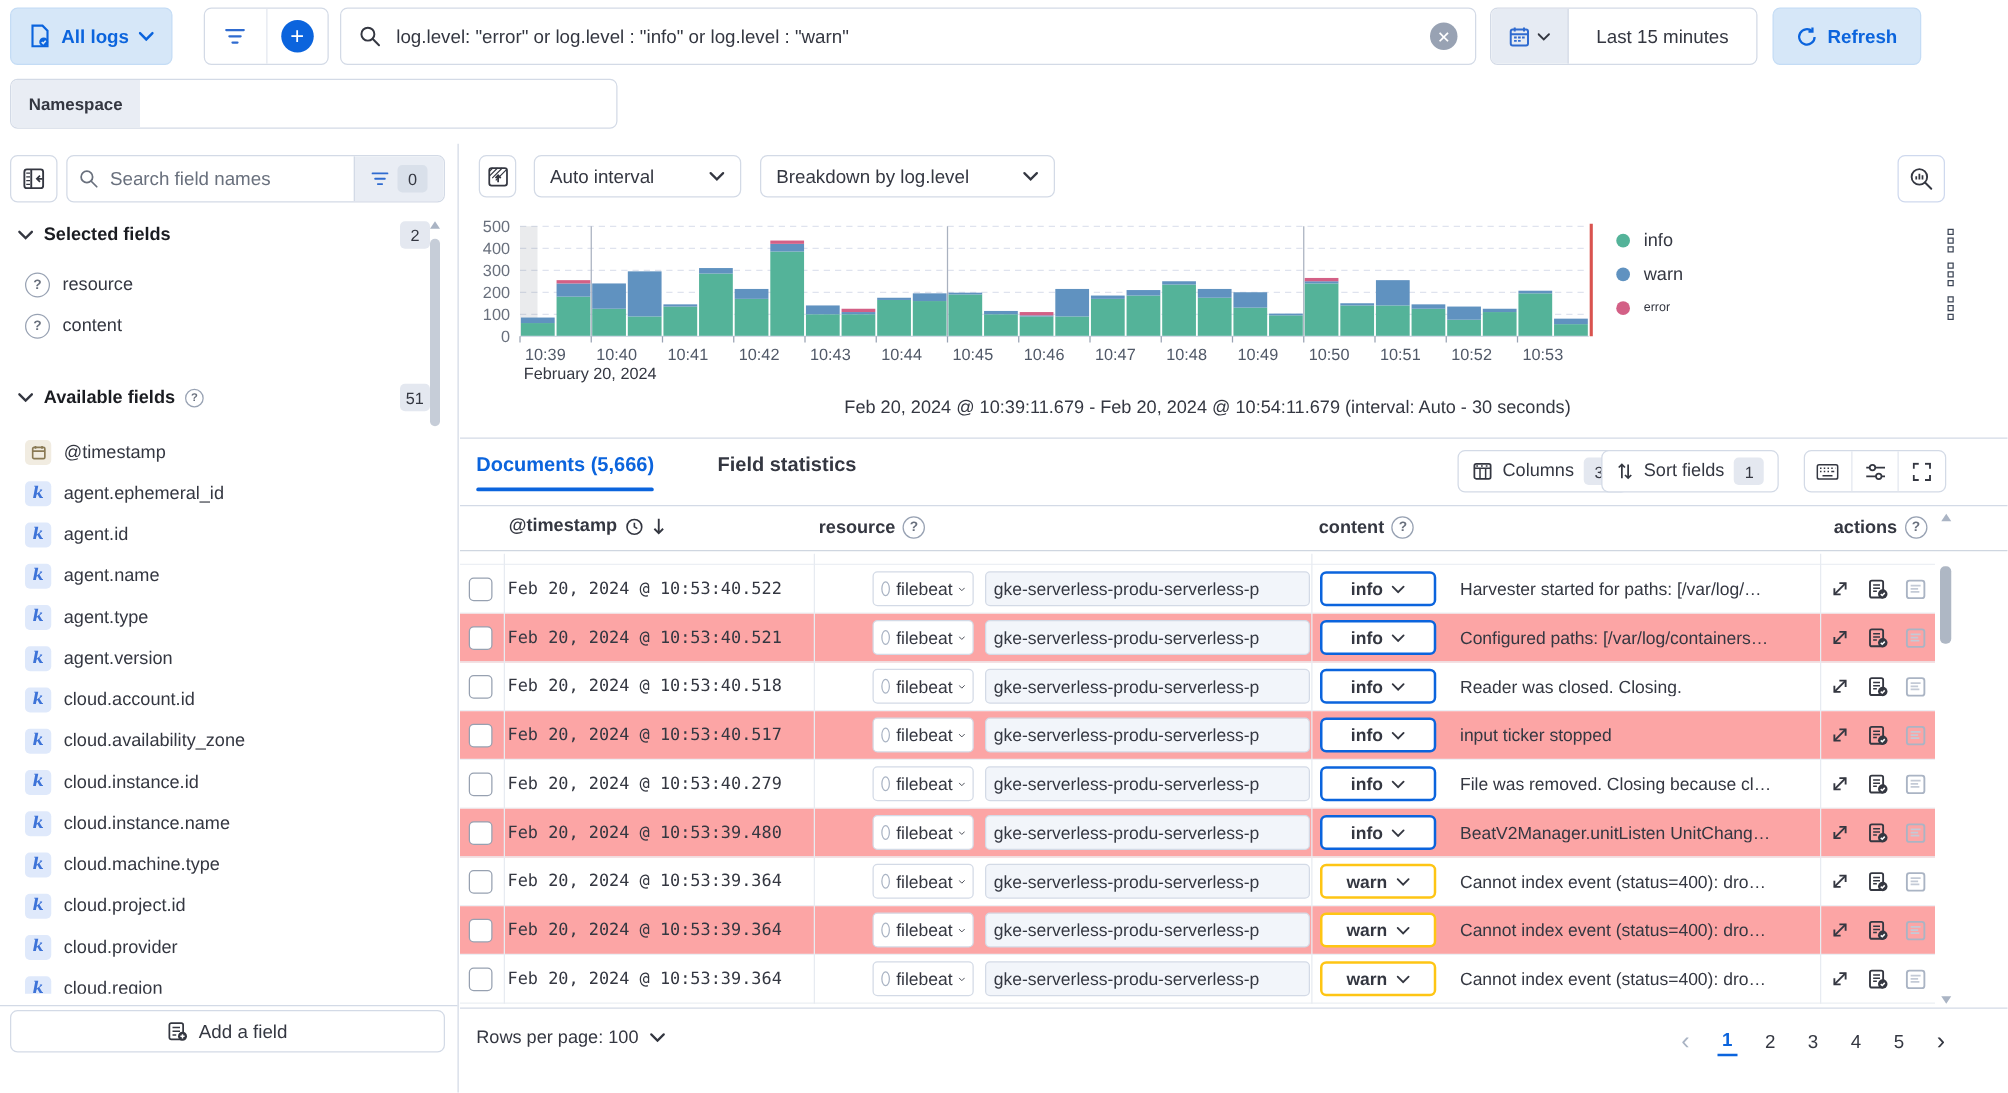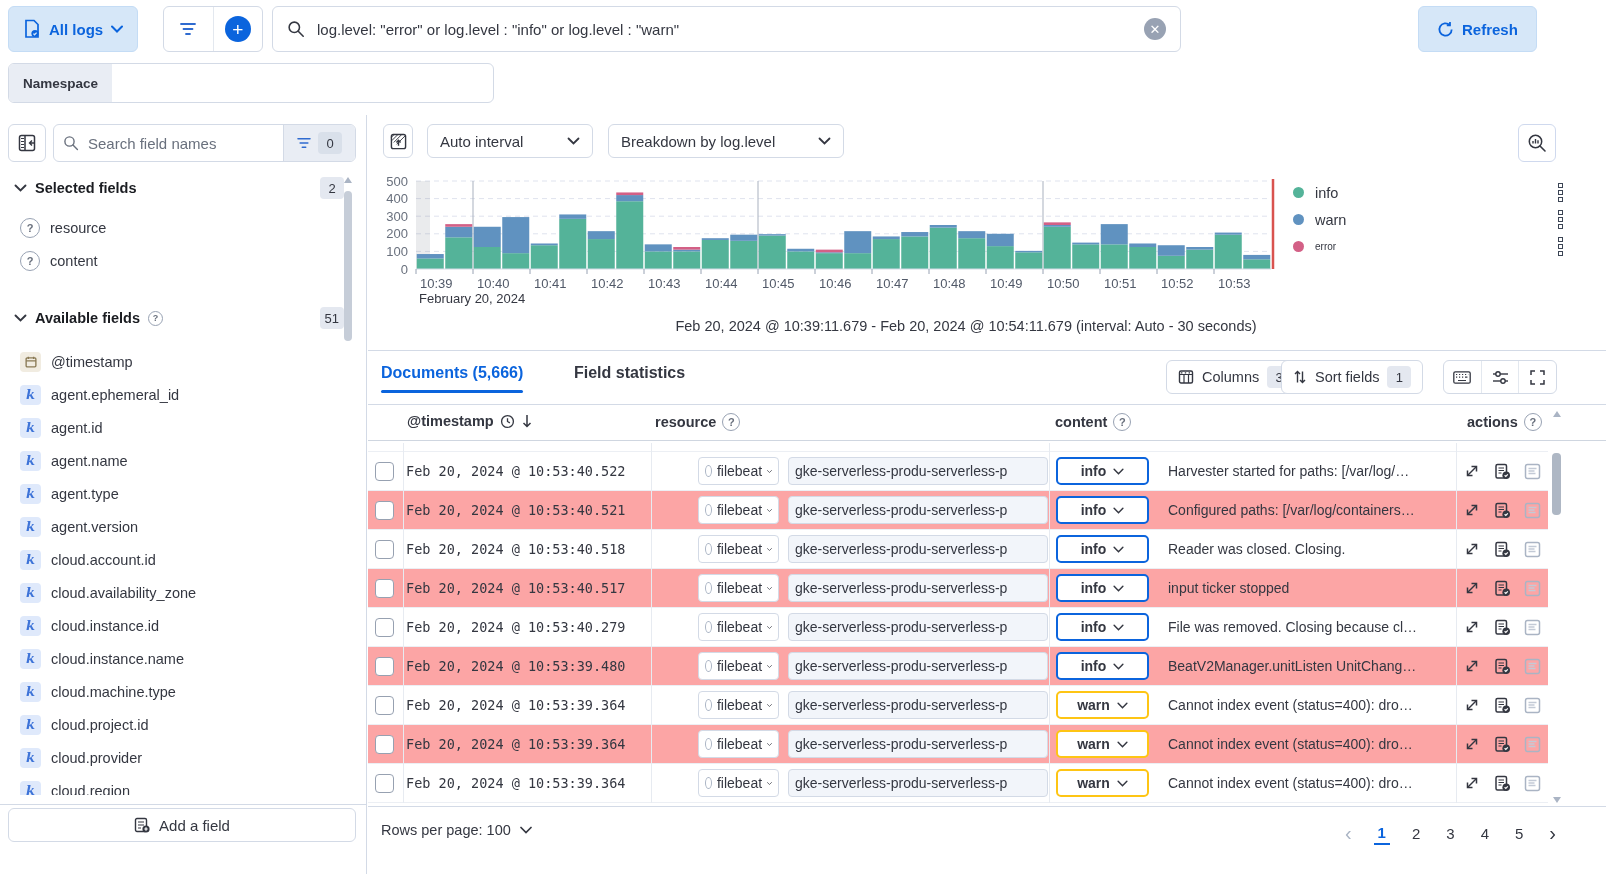--- a/index.html
+++ b/index.html
@@ -85,20 +85,35 @@
 
   <div class="abs bordered" style="left:272px;top:6px;width:909px;height:46px;display:flex;align-items:center;padding:0 14px;gap:12px;">
     <svg class="ic" width="18" height="18" viewBox="0 0 16 16">
         <circle cx="6.5" cy="6.5" r="4.6" fill="none" stroke="#343741" stroke-width="1.4"></circle>
         <path d="M10 10l4.4 4.4" stroke="#343741" stroke-width="1.4" stroke-linecap="round"></path>
       </svg>
     <span style="flex:1;font-size:15px;color:#343741;white-space:nowrap;overflow:hidden;">log.level: "error" or log.level : "info" or log.level : "warn"</span>
     <span style="width:22px;height:22px;border-radius:50%;background:#98a2b3;color:#fff;display:flex;align-items:center;justify-content:center;font-size:13px;cursor:pointer;">✕</span>
   </div>
 
+  <div class="abs bordered" style="left:1192px;top:6px;width:214px;height:46px;display:flex;overflow:hidden;">
+    <div style="width:62px;background:#e6ebf3;display:flex;align-items:center;justify-content:center;gap:6px;cursor:pointer;border-right:1px solid #d3dae6;">
+      <svg class="ic" width="17" height="17" viewBox="0 0 16 16">
+          <rect x="1.5" y="2.5" width="13" height="12" rx="1.5" fill="none" stroke="#2f6bd0" stroke-width="1.5"></rect>
+          <path d="M4.5 1v3M11.5 1v3M1.5 6h13" stroke="#2f6bd0" stroke-width="1.5"></path>
+          <path d="M4 8.5h2M7 8.5h2M10 8.5h2M4 11h2M7 11h2" stroke="#2f6bd0" stroke-width="1.4"></path>
+        </svg>
+      <svg class="ic" width="10" height="7" viewBox="0 0 12 8">
+          <path d="M1 1.5l5 5 5-5" fill="none" stroke="#343741" stroke-width="1.8" stroke-linecap="round"></path>
+        </svg>
+    </div>
+    <div style="flex:1;display:flex;align-items:center;justify-content:center;font-size:15px;cursor:pointer;">
+      <span>Last 15 minutes</span>
+    </div>
+  </div>
 
   <div class="abs btn-blue-soft" style="left:1418px;top:6px;height:46px;padding:0 18px;">
     <svg class="ic" width="17" height="17" viewBox="0 0 16 16">
         <path d="M13.8 8a5.8 5.8 0 1 1-1.8-4.2" fill="none" stroke="#0b64dd" stroke-width="1.7"></path>
         <path d="M12.2 1v3h-3" fill="none" stroke="#0b64dd" stroke-width="1.7"></path>
       </svg>
     <span>Refresh</span>
   </div>
 </div>
 

